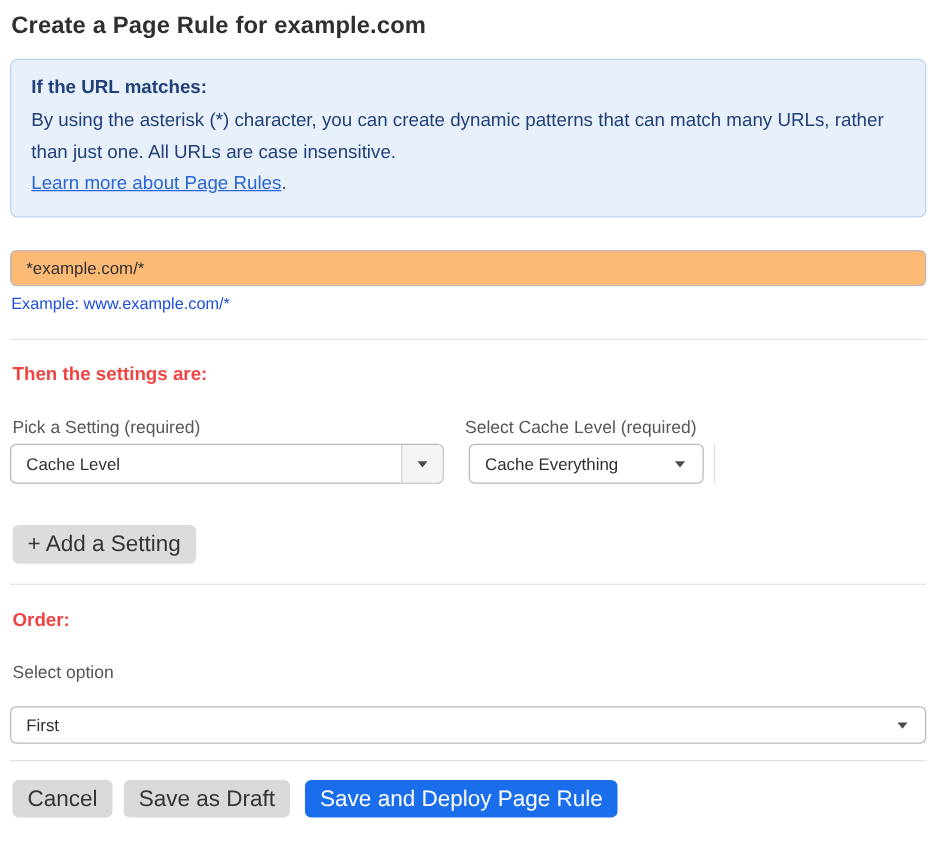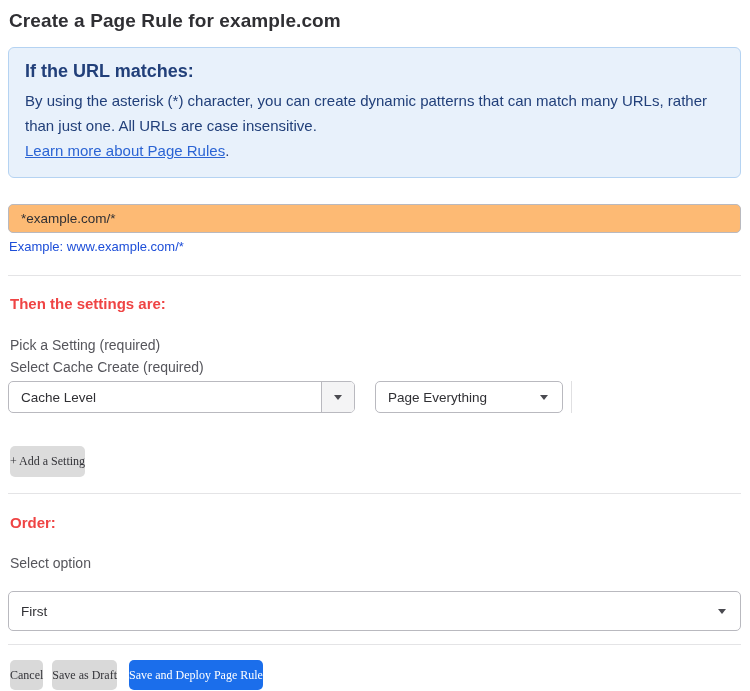--- a/index.html
+++ b/index.html
@@ -25,21 +25,21 @@
   .info-box {
     background: #e8f1fb;
     border: 1px solid #b5d3f2;
     border-radius: 6px;
     padding: 13px 16px 14px 16px;
     color: #22407a;
     margin-bottom: 26px;
   }
   .info-box .info-heading {
     font-weight: 700;
-    font-size: 18px;
+    font-size: 15px;
     margin-bottom: 6px;
   }
   .info-box .info-body {
     font-size: 15px;
     line-height: 25px;
     max-width: 700px;
   }
   .info-box .info-link-line { font-size: 15px; line-height: 25px; }
   .info-box a.info-link {
     color: #2b64d4;
@@ -83,21 +83,21 @@
 
   .section-heading {
     font-size: 15px;
     font-weight: 700;
     color: #ef4444;
     margin: 0 0 0 2px;
   }
   .settings-heading { margin-bottom: 25px; }
   .order-heading { margin-bottom: 24px; }
 
-  .labels-row { display: flex; flex-direction: column; }
+  .labels-row { display: flex; }
   .labels-row .label-col-1 { width: 360px; flex: none; }
 
   .selects-row { display: flex; align-items: center; }
 
   .select-box {
     height: 32px;
     background: #fff;
     border: 1px solid #b9b9bf;
     border-radius: 5px;
     display: flex;
@@ -143,31 +143,31 @@
     flex: none;
   }
 
   .btn {
     display: inline-flex;
     align-items: center;
     justify-content: center;
     height: 30px;
     border: none;
     border-radius: 5px;
-    font-family: Liberation Serif, serif;
-    font-size: 12px;
+    font-family: Liberation Sans, sans-serif;
+    font-size: 18px;
     color: #333338;
     background: #d9d9d9;
-    padding: 0 0;
+    padding: 0 12px;
     cursor: pointer;
   }
   .btn-add-setting { height: 31px; margin-top: 33px; margin-left: 2px; background: #dcdcdc; }
   .btn-primary { background: #1b6eeb; color: #ffffff; }
 
-  .order-select { width: 100%; height: 40px; margin-top: 20px; }
+  .order-select { width: 100%; height: 30px; margin-top: 20px; }
   .order-select .arrow-pad { padding-right: 14px; display:flex; align-items:center; }
 
   .order-desc {
     font-size: 14px;
     line-height: 21px;
     color: #67676d;
     margin: 7px 0 0 1px;
     max-width: 720px;
   }
 
@@ -190,32 +190,32 @@
 
   <input type="text" class="text-input" value="*example.com/*" style="">
   <div class="hint">Example: www.example.com/*</div>
 
   <hr class="divider divider-1">
 
   <div class="section-heading settings-heading">Then the settings are:</div>
 
   <div class="labels-row">
     <div class="field-label label-col-1">Pick a Setting (required)</div>
-    <div class="field-label">Select Cache Create (required)</div>
+    <div class="field-label">Select Cache Level (required)</div>
   </div>
 
   <div class="selects-row">
     <div class="select-box select-setting">
       <div class="select-value">Cache Level</div>
       <div class="arrow-cell">
         <span class="caret-down"></span>
       </div>
     </div>
     <div class="select-box select-cache">
-      <div class="select-value">Page Everything</div>
+      <div class="select-value">Cache Everything</div>
       <div class="arrow-pad">
         <span class="caret-down"></span>
       </div>
     </div>
     <div class="setting-row-divider"></div>
   </div>
 
   <button class="btn btn-add-setting">+ Add a Setting</button>
 
   <hr class="divider divider-2">

